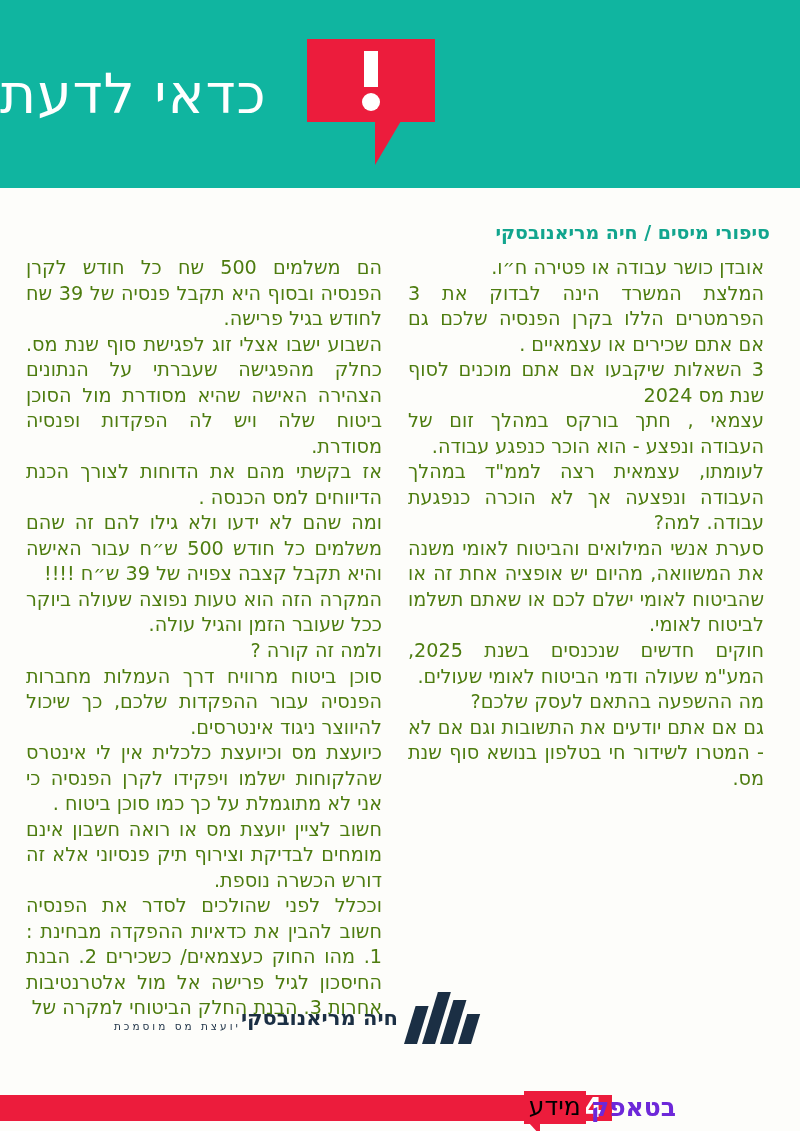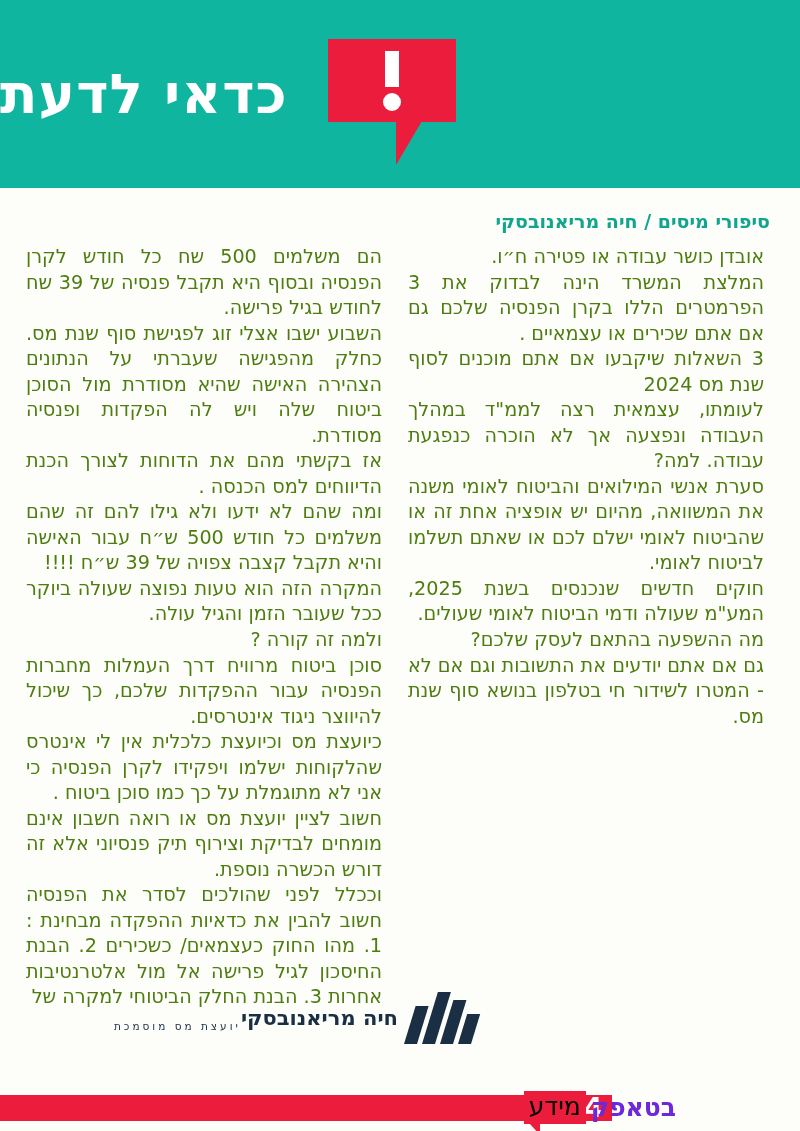--- a/index.html
+++ b/index.html
@@ -33,21 +33,21 @@
     align-items: center;
     justify-content: flex-start;
     width: 100%;
     padding-right: 160px;
     box-sizing: border-box;
     gap: 40px;
   }
   .header-title {
     color: #ffffff;
     font-size: 55px;
-    font-weight: bold;
+    font-weight: normal;
     letter-spacing: 1px;
     line-height: 1;
     white-space: nowrap;
     direction: rtl;
   }
   .bubble-wrap {
     position: relative;
     width: 128px;
     height: 110px;
     flex: none;
@@ -83,21 +83,21 @@
     left: 55px;
     top: 54px;
     width: 18px;
     height: 18px;
     border-radius: 50%;
     background: #ffffff;
   }
 
   
   .subtitle-row {
-    margin: 22px 30px 0 30px;
+    margin: 33px 30px 0 30px;
     text-align: right;
     direction: rtl;
   }
   .subtitle {
     color: #12a58e;
     font-size: 19px;
     font-weight: bold;
     direction: rtl;
     display: inline-block;
   }
@@ -305,20 +305,21 @@
     <p>סוכן ביטוח מרוויח דרך העמלות מחברות הפנסיה עבור ההפקדות שלכם, כך שיכול להיווצר ניגוד אינטרסים.</p>
     <p>כיועצת מס וכיועצת כלכלית אין לי אינטרס שהלקוחות ישלמו ויפקידו לקרן הפנסיה כי אני לא מתוגמלת על כך כמו סוכן ביטוח .</p>
     <p>חשוב לציין יועצת מס  או רואה חשבון אינם מומחים לבדיקת וצירוף תיק פנסיוני אלא זה דורש הכשרה נוספת.</p>
     <p>וככלל לפני שהולכים לסדר את הפנסיה חשוב להבין את כדאיות ההפקדה מבחינת : 1. מהו החוק כעצמאים/ כשכירים 2. הבנת החיסכון לגיל פרישה אל מול אלטרנטיבות אחרות 3. הבנת החלק הביטוחי למקרה של</p>
   </div>
 
   <div class="col">
     <p>אובדן כושר עבודה או פטירה ח״ו.</p>
     <p>המלצת המשרד הינה לבדוק את 3 הפרמטרים הללו בקרן הפנסיה שלכם גם אם אתם שכירים או עצמאיים .</p>
     <p>3 השאלות שיקבעו אם אתם מוכנים לסוף שנת מס 2024</p>
+    <p>עצמאי , חתך בורקס במהלך זום של העבודה ונפצע - הוא הוכר כנפגע עבודה.</p>
     <p>לעומתו, עצמאית רצה לממ"ד במהלך העבודה ונפצעה אך לא הוכרה כנפגעת עבודה. למה?</p>
     <p>סערת אנשי המילואים והביטוח לאומי משנה את המשוואה, מהיום יש אופציה אחת זה או שהביטוח לאומי ישלם לכם או שאתם תשלמו לביטוח לאומי.</p>
     <p>חוקים חדשים שנכנסים בשנת 2025, המע"מ שעולה ודמי הביטוח לאומי שעולים.</p>
     <p>מה ההשפעה בהתאם לעסק שלכם?</p>
     <p>גם אם אתם יודעים את התשובות וגם אם לא - המטרו לשידור חי בטלפון בנושא סוף שנת מס.</p>
   </div>
 
 </div>
 
 <div class="brandblock">

